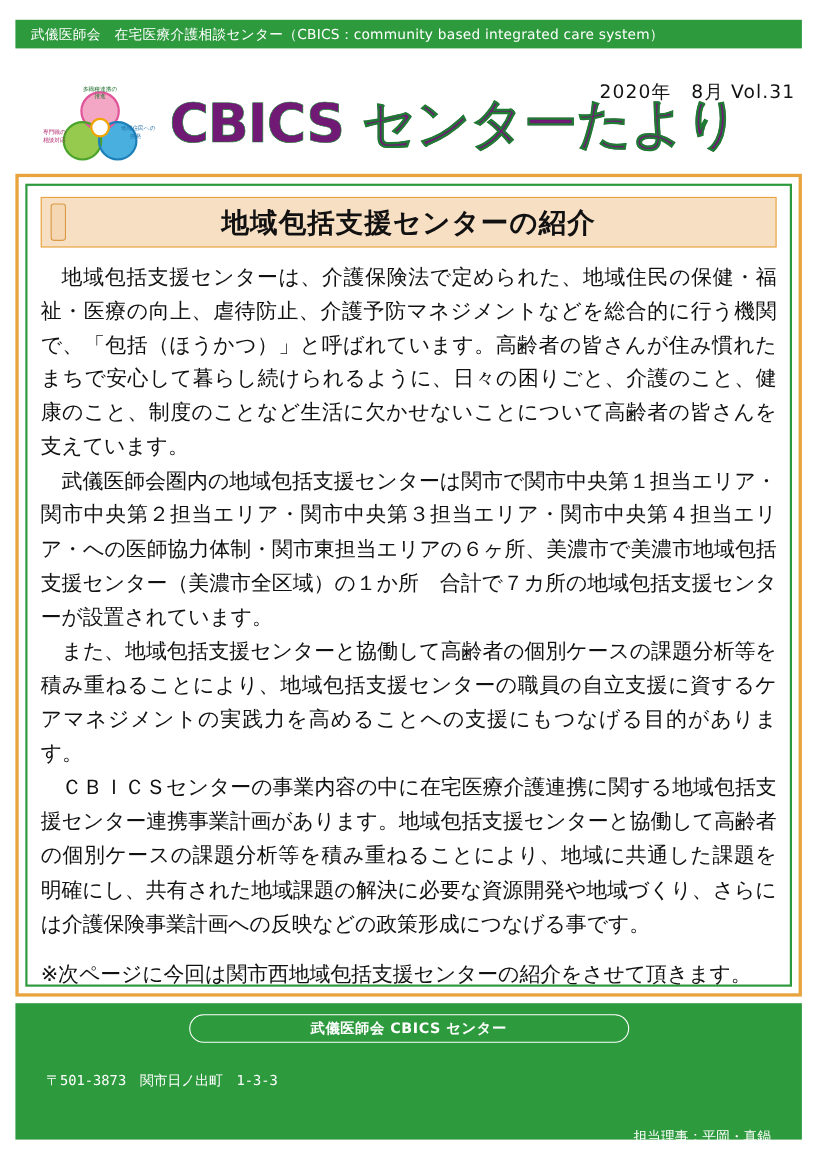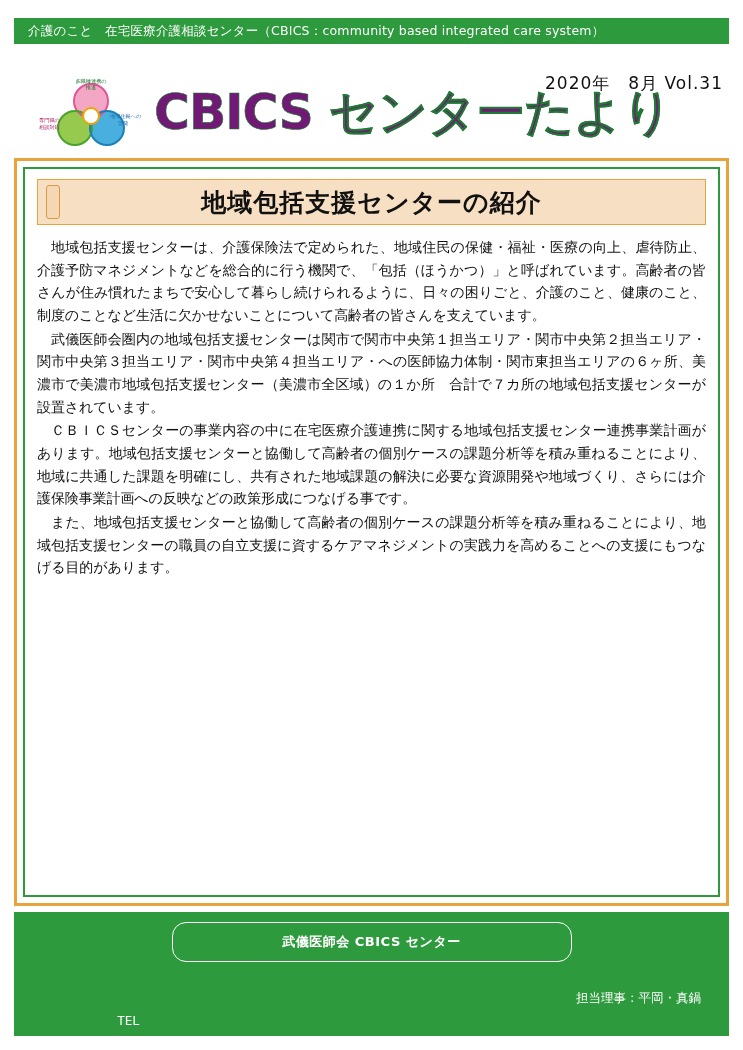--- a/index.html
+++ b/index.html
@@ -127,26 +127,25 @@
   }
   .headline-text {
     font-size: 25px;
     font-weight: bold;
     color: #111111;
     letter-spacing: 1px;
   }
 
   
   .article {
-    font-size: 14px;
+    font-size: 19px;
     line-height: 1.62;
     color: #111111;
     text-align: justify;
     letter-spacing: -0.1px;
-    font-family: Liberation Mono, monospace;
   }
   .article p {
     margin: 0 0 1px 0;
     text-indent: 1em;
   }
   .article p.note {
     margin-top: 16px;
     text-indent: 0;
   }
 
@@ -160,21 +159,21 @@
     background: #2e9a3e;
     color: #ffffff;
     box-sizing: border-box;
   }
   .footer-pill {
     position: absolute;
     left: 50%;
     transform: translateX(-50%);
     top: 10px;
     width: 400px;
-    height: 40px;
+    height: 26px;
     border: 1.5px solid #ffffff;
     border-radius: 14px;
     display: flex;
     align-items: center;
     justify-content: center;
     font-size: 13px;
     font-weight: bold;
     letter-spacing: 0.5px;
     box-sizing: border-box;
   }
@@ -196,21 +195,21 @@
   }
   .fleft { white-space: pre; }
   .fright { white-space: pre; font-family: "DejaVu Sans", "Liberation Sans", sans-serif; font-size: 12.5px; margin-top: 28px; }
 </style>
 </head>
 <body>
 
 <div class="page">
 
   <div class="top-banner">
-    <span>介護のこと　在宅医療介護相談センター（CBICS：community based integrated care system）</span>
+    <span>武儀医師会　在宅医療介護相談センター（CBICS：community based integrated care system）</span>
   </div>
 
   <div class="masthead">
     <div class="issue-line">2020年　8月 Vol.31</div>
 
     <div class="logo">
       <svg width="110" height="80" viewBox="0 0 110 80" xmlns="http://www.w3.org/2000/svg">
 
         <g transform="translate(55,44)">
           <circle cx="0" cy="-17" r="17" fill="#f2a0c0" opacity="0.92"></circle>
@@ -239,31 +238,36 @@
     <div class="body-inner">
 
       <div class="headline-band">
         <span class="tab-left"></span>
         <span class="headline-text">地域包括支援センターの紹介</span>
       </div>
 
       <div class="article">
         <p>地域包括支援センターは、介護保険法で定められた、地域住民の保健・福祉・医療の向上、虐待防止、介護予防マネジメントなどを総合的に行う機関で、「包括（ほうかつ）」と呼ばれています。高齢者の皆さんが住み慣れたまちで安心して暮らし続けられるように、日々の困りごと、介護のこと、健康のこと、制度のことなど生活に欠かせないことについて高齢者の皆さんを支えています。</p>
         <p>武儀医師会圏内の地域包括支援センターは関市で関市中央第１担当エリア・関市中央第２担当エリア・関市中央第３担当エリア・関市中央第４担当エリア・への医師協力体制・関市東担当エリアの６ヶ所、美濃市で美濃市地域包括支援センター（美濃市全区域）の１か所　合計で７カ所の地域包括支援センターが設置されています。</p>
+        <p>また、地域包括支援センターと協働して高齢者の個別ケースの課題分析等を積み重ねることにより、地域包括支援センターの職員の自立支援に資するケアマネジメントの実践力を高めることへの支援にもつなげる目的があります。</p>
         <p>ＣＢＩＣＳセンターの事業内容の中に在宅医療介護連携に関する地域包括支援センター連携事業計画があります。地域包括支援センターと協働して高齢者の個別ケースの課題分析等を積み重ねることにより、地域に共通した課題を明確にし、共有された地域課題の解決に必要な資源開発や地域づくり、さらには介護保険事業計画への反映などの政策形成につなげる事です。</p>
-        <p>また、地域包括支援センターと協働して高齢者の個別ケースの課題分析等を積み重ねることにより、地域包括支援センターの職員の自立支援に資するケアマネジメントの実践力を高めることへの支援にもつなげる目的があります。</p>
+        <p class="note">※次ページに今回は関市西地域包括支援センターの紹介をさせて頂きます。</p>
       </div>
 
     </div>
   </div>
 
   <div class="footer-box">
     <div class="footer-pill">武儀医師会 CBICS センター</div>
     <div class="footer-rows">
       <div class="frow">
+        <span class="fleft">〒501-3873　関市日ノ出町　1-3-3</span>
+        <span class="fright"></span>
+      </div>
+      <div class="frow">
         <span class="fleft">
           <span>TEL</span>
           <span>&nbsp;&nbsp;&nbsp;&nbsp;</span>
           
           
           
           
           
         </span>
         <span class="fright">担当理事：平岡・真鍋</span>

